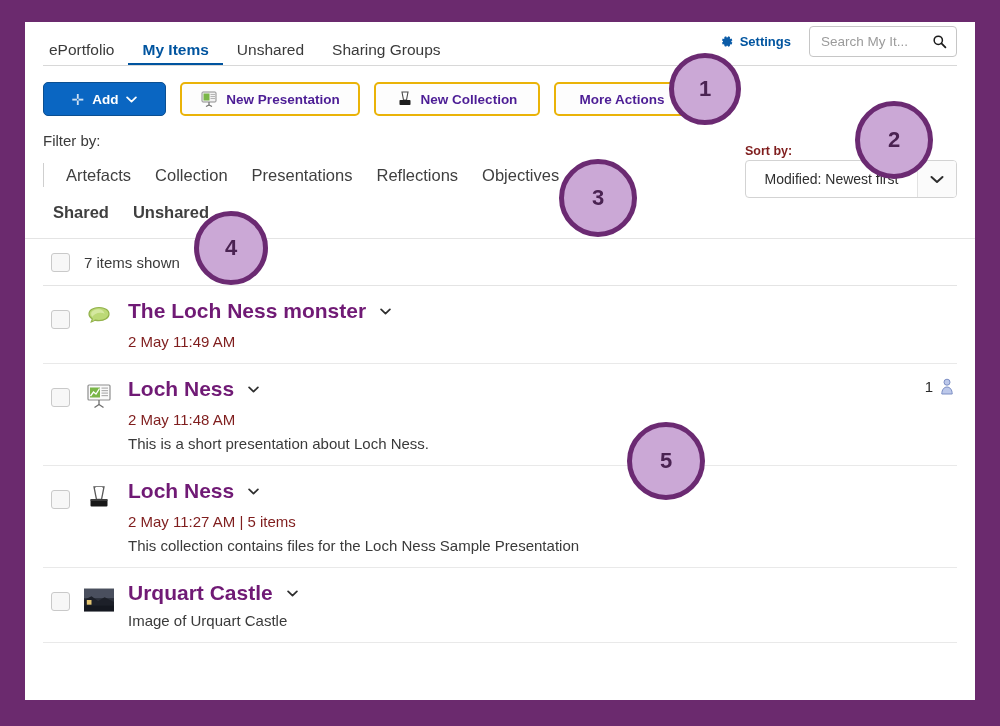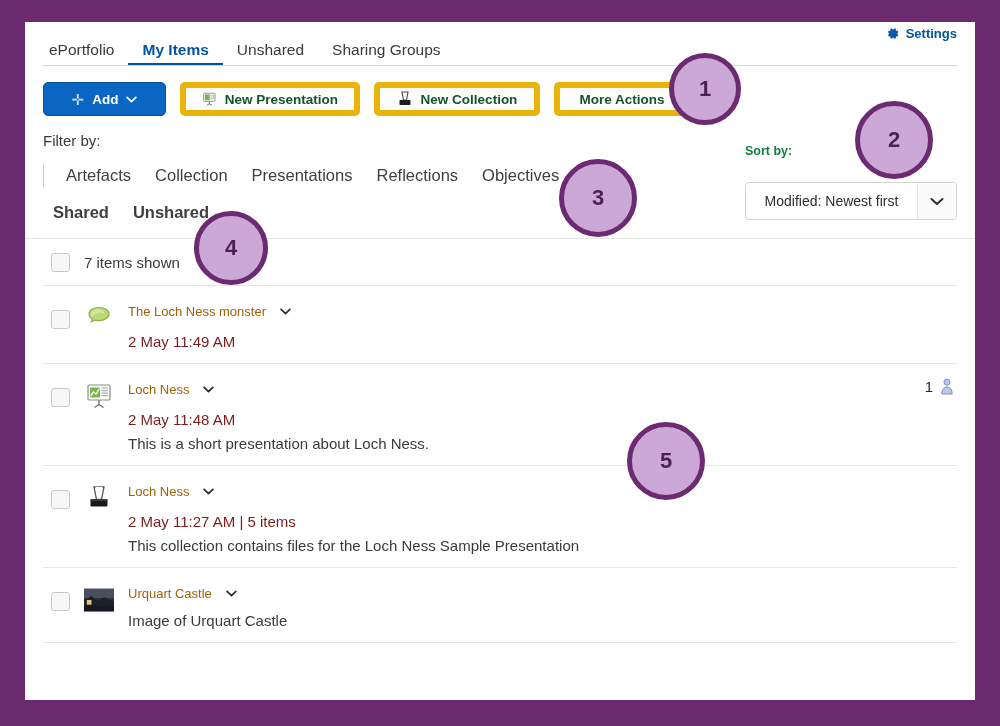--- a/index.html
+++ b/index.html
@@ -137,22 +137,22 @@
     white-space: nowrap;
   }
   .btn-primary {
     background: #0A66C2;
     border: 1px solid #0b4f91;
     color: #ffffff;
     width: 123px;
   }
   .btn-secondary {
     background: #fdfdfd;
-    border: 6px solid #eab308;
-    color: #14532d;
+    border: 2px solid #eab308;
+    color: #4c1d95;
   }
   .btn-np { width: 180px; }
   .btn-nc { width: 166px; }
   .btn-ma { width: 155px; }
   .plus {
     font-size: 15px;
     font-weight: normal;
     color: #cfe0f2;
     line-height: 1;
   }
@@ -166,22 +166,22 @@
   
   .sortwrap {
     position: absolute;
     right: 18px;
     top: 122px;
     width: 212px;
   }
   .sort-label {
     font-size: 12.5px;
     font-weight: bold;
-    color: #15803d;
-    margin-bottom: 24px;
+    color: #7f1d1d;
+    margin-bottom: 2px;
   }
   .sort-select {
     display: flex;
     height: 36px;
     border: 1px solid #d3d3d3;
     border-radius: 4px;
     background: #fff;
     overflow: hidden;
     cursor: pointer;
   }
@@ -292,23 +292,23 @@
     justify-content: center;
   }
   .row-body { flex: 1; min-width: 0; }
   .row-title-line {
     display: flex;
     align-items: center;
     gap: 14px;
     height: 24px;
   }
   .row-title {
-    font-size: 13px;
-    font-weight: normal;
-    color: #a16207;
+    font-size: 21px;
+    font-weight: bold;
+    color: #701a75;
     cursor: pointer;
     white-space: nowrap;
   }
   .row-meta {
     font-size: 15px;
     color: #7f1d1d;
     margin-top: 10px;
   }
   .row-desc {
     font-size: 15px;
@@ -374,20 +374,27 @@
 
       <div class="topright">
         <div class="settings-link">
           <svg class="gear" viewBox="0 0 16 16">
             <path fill="#0B5CA8" d="M8 5.1a2.9 2.9 0 1 0 0 5.8 2.9 2.9 0 0 0 0-5.8zm0 4.3a1.4 1.4 0 1 1 0-2.8 1.4 1.4 0 0 1 0 2.8z"></path>
             <path fill="#0B5CA8" d="M14.2 9.1l-1.1-.5.1-.6-.1-.6 1.1-.5-.7-2-1.2.3-.8-.8.3-1.2-2-.7-.5 1.1-.6-.1-.6.1-.5-1.1-2 .7.3 1.2-.8.8-1.2-.3-.7 2 1.1.5-.1.6.1.6-1.1.5.7 2 1.2-.3.8.8-.3 1.2 2 .7.5-1.1.6.1.6-.1.5 1.1 2-.7-.3-1.2.8-.8 1.2.3.7-2z"></path>
           </svg>
           <span>Settings</span>
         </div>
 
+        <div class="search-box">
+          <input class="search-input" type="text" placeholder="Search My It..." style="">
+          <svg class="search-icon" viewBox="0 0 16 16">
+            <circle cx="6.7" cy="6.7" r="4.4" fill="none" stroke="#1b1b1b" stroke-width="1.6"></circle>
+            <line x1="10.1" y1="10.1" x2="14.3" y2="14.3" stroke="#1b1b1b" stroke-width="1.9" stroke-linecap="round"></line>
+          </svg>
+        </div>
       </div>
     </div>
 
     <div class="toolbar">
       <div class="btn btn-primary">
         <span class="plus">✛</span>
         <span>Add</span>
         <svg class="caret" viewBox="0 0 12 8">
           <path d="M1 1.6 L6 6.4 L11 1.6" fill="none" stroke="#ffffff" stroke-width="2" stroke-linecap="round" stroke-linejoin="round"></path>
         </svg>

